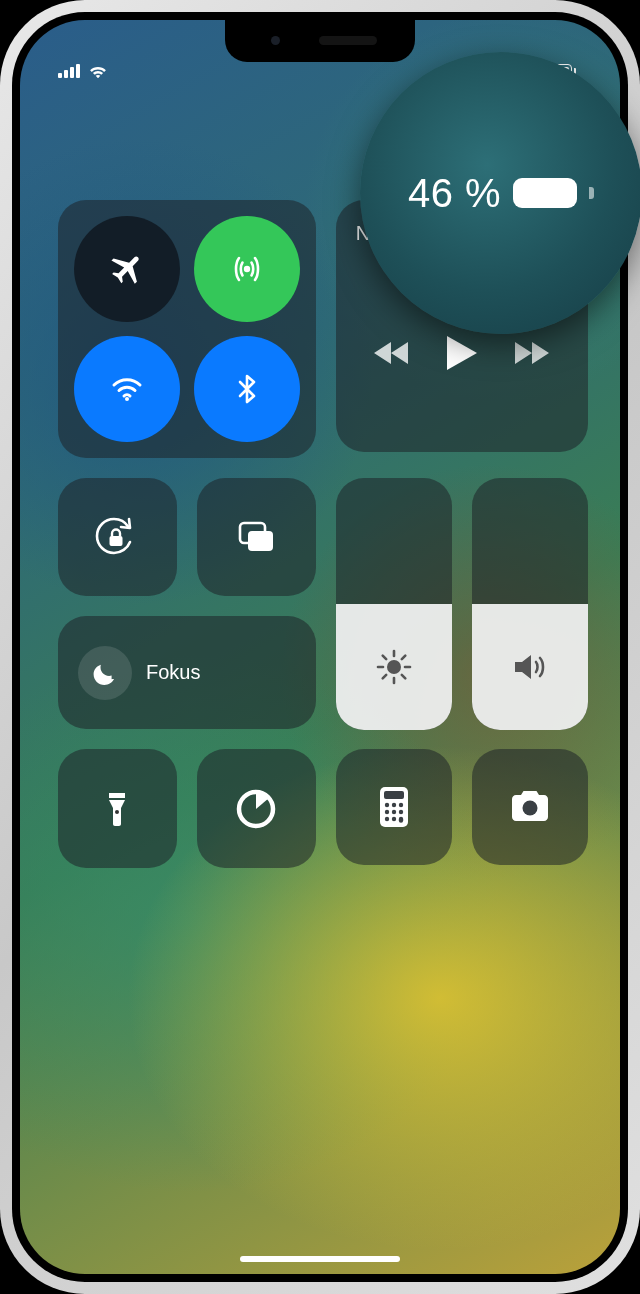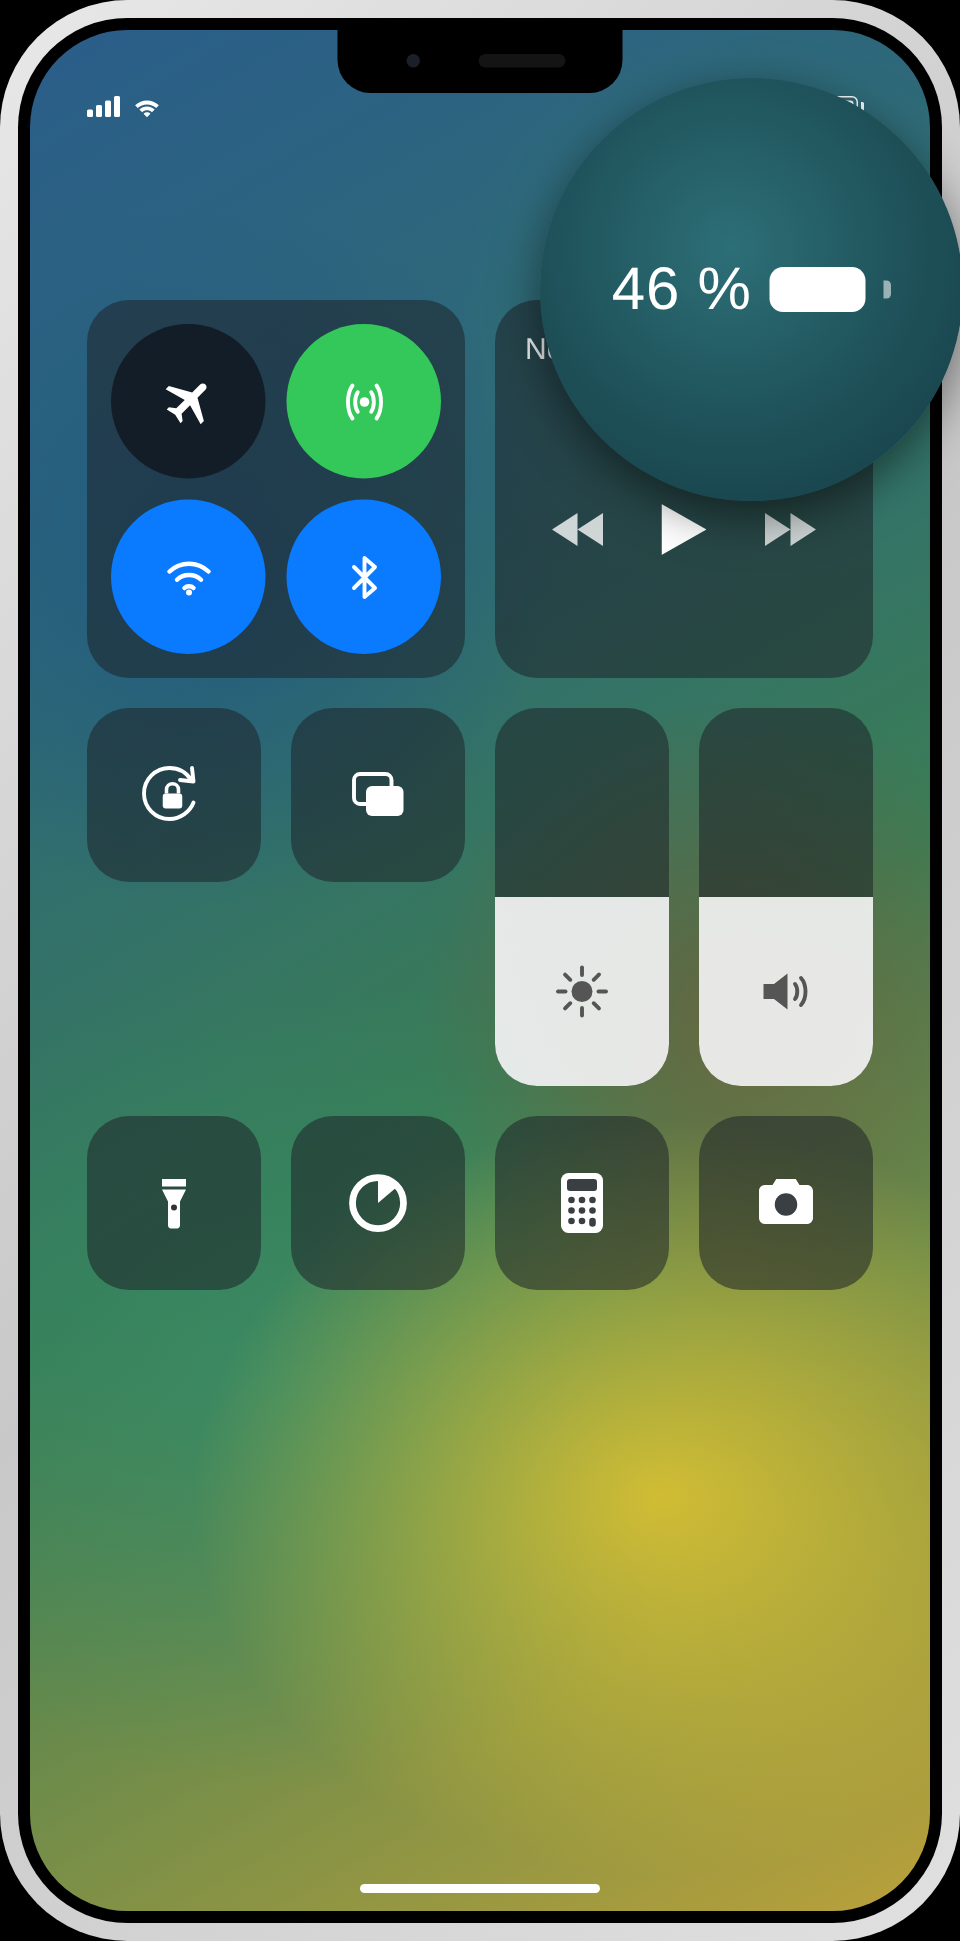--- a/index.html
+++ b/index.html
@@ -360,20 +360,28 @@
       </svg>
     </div>
 
     <div class="module small-btn mirror-btn">
       <svg width="50" height="50" viewBox="0 0 50 50">
         <rect x="9" y="11" width="25" height="20" rx="4" fill="none" stroke="#fff" stroke-width="2.6"></rect>
         <rect x="17" y="19" width="25" height="20" rx="4" fill="#fff"></rect>
       </svg>
     </div>
 
+    <div class="module focus">
+      <div class="focus-icon">
+        <svg width="30" height="30" viewBox="0 0 30 30">
+          <path fill="#fff" d="M22 19.5c-7 2-14-4-12-12C5 9 2 13.5 2 18c0 6.6 5.4 12 12 12 4.7 0 8.7-2.7 10.7-6.6-0.9 0.1-1.8 0.1-2.7 0.1z" transform="scale(0.9) translate(2,0)"></path>
+        </svg>
+      </div>
+      <div class="focus-label">Fokus</div>
+    </div>
 
     <div class="module slider slider-brightness">
       <div class="slider-empty"></div>
       <div class="slider-fill">
         <svg width="40" height="40" viewBox="0 0 40 40">
           <circle cx="20" cy="20" r="7" fill="#555"></circle>
           <g stroke="#555" stroke-width="2.6" stroke-linecap="round">
             <line x1="20" y1="4" x2="20" y2="9"></line>
                   <line x1="20" y1="31" x2="20" y2="36"></line>
             <line x1="4" y1="20" x2="9" y2="20"></line>

